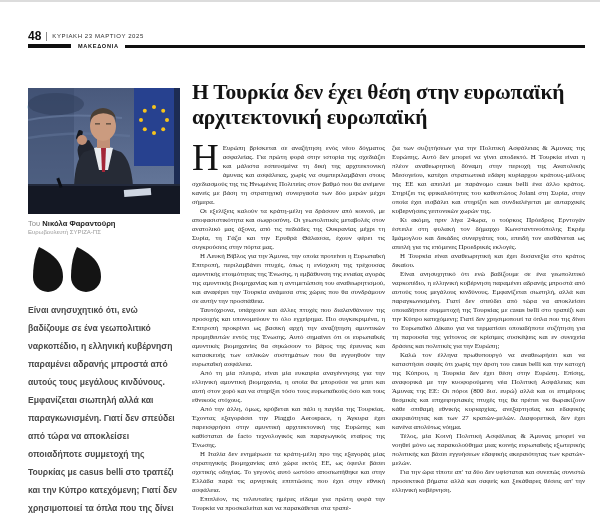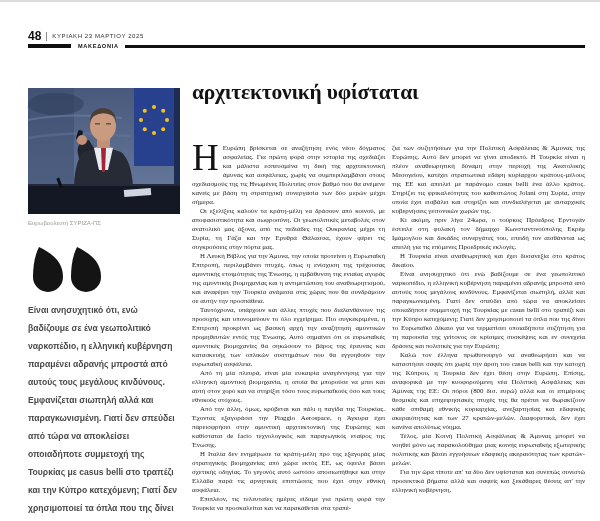--- a/index.html
+++ b/index.html
@@ -117,32 +117,37 @@
   </g>
   <g>
     <rect x="0" y="96" width="152" height="4" fill="#232a3c"></rect>
     <rect x="0" y="98" width="152" height="28" fill="#141824"></rect>
     <rect x="96" y="101" width="27" height="7" fill="#cfd6e2" transform="rotate(-4 109 104)"></rect>
     <rect x="30" y="90" width="3" height="10" fill="#0c0f16" transform="rotate(-20 31 95)"></rect>
   </g>
 </svg>
 
 <div class="byline">
+  <div class="byline-l1">
+    <span>Του</span>
+    <span class="author">Νικόλα Φαραντούρη</span>
+  </div>
   <div class="byline-l2">Ευρωβουλευτή ΣΥΡΙΖΑ-ΠΣ</div>
 </div>
 
 <svg class="quote-icon" width="80" height="46" viewBox="0 0 80 46" aria-hidden="true">
   <path d="M10 0 C24 7 34 15 34 30 A 15 15 0 1 1 4 30 C4 18 6 8 10 0 Z" fill="#141414"></path>
   <path d="M48 0 C62 7 72 15 72 30 A 15 15 0 1 1 42 30 C42 18 44 8 48 0 Z" fill="#141414"></path>
 </svg>
 
 <div class="pullquote">Είναι ανησυχητικό ότι, ενώ βαδίζουμε σε ένα γεωπολιτικό ναρκοπέδιο, η ελληνική κυβέρνηση παραμένει αδρανής μπροστά από αυτούς τους μεγάλους κινδύνους. Εμφανίζεται σιωπηλή αλλά και παραγκωνισμένη. Γιατί δεν σπεύδει από τώρα να αποκλείσει οποιαδήποτε συμμετοχή της Τουρκίας με casus belli στο τραπέζι και την Κύπρο κατεχόμενη; Γιατί δεν χρησιμοποιεί τα όπλα που της δίνει το Ευρωπαϊκό Δίκαιο για να τερματίσει οποιαδήποτε συζήτηση για τη παρουσία της γείτονος σε κρίσιμες συσκέψεις και εν συνεχεία δράσεις και πολιτικές για την Ευρώπη;</div>
 
 <h1 class="headline" style="margin:0;">
-  <span style="display:block">αρχιτεκτονική υφίσταται</span>
+  <span style="display:block">Η Τουρκία δεν έχει θέση στην ευρωπαϊκή</span>
+  <span style="display:block">αρχιτεκτονική ευρωπαϊκή</span>
 </h1>
 
 <div class="bodycol col1">
   <p class="noindent"><span class="dropcap">Η</span><span>Ευρώπη βρίσκεται σε αναζήτηση ενός νέου δόγματος ασφαλείας. Για πρώτη φορά στην ιστορία της σχεδιάζει και μάλιστα εσπευσμένα τη δική της αρχιτεκτονική άμυνας και ασφάλειας, χωρίς να συμπεριλαμβάνει στους σχεδιασμούς της τις Ηνωμένες Πολιτείες στον βαθμό που θα ανέμενε κανείς με βάση τη στρατηγική συνεργασία των δύο μερών μέχρι σήμερα.</span></p>
   <p>Οι εξελίξεις καλούν τα κράτη-μέλη να δράσουν από κοινού, με αποφασιστικότητα και σωφροσύνη. Οι γεωπολιτικές μεταβολές στον ανατολικό μας άξονα, από τις πεδιάδες της Ουκρανίας μέχρι τη Συρία, τη Γάζα και την Ερυθρά Θάλασσα, έχουν φέρει τις συγκρούσεις στην πόρτα μας.</p>
   <p>Η Λευκή Βίβλος για την Άμυνα, την οποία προτείνει η Ευρωπαϊκή Επιτροπή, περιλαμβάνει πτυχές, όπως η ενίσχυση της τρέχουσας αμυντικής ετοιμότητας της Ένωσης, η εμβάθυνση της ενιαίας αγοράς της αμυντικής βιομηχανίας και η αντιμετώπιση του αναθεωρητισμού, και αναφέρει την Τουρκία ανάμεσα στις χώρες που θα συνδράμουν σε αυτήν την προσπάθεια.</p>
   <p>Ταυτόχρονα, υπάρχουν και άλλες πτυχές που διαλανθάνουν της προσοχής και υπονομεύουν το όλο εγχείρημα. Πιο συγκεκριμένα, η Επιτροπή προκρίνει ως βασική αρχή την αναζήτηση αμυντικών προμηθευτών εντός της Ένωσης. Αυτό σημαίνει ότι οι ευρωπαϊκές αμυντικές βιομηχανίες θα σηκώσουν το βάρος της έρευνας και κατασκευής των οπλικών συστημάτων που θα εγγυηθούν την ευρωπαϊκή ασφάλεια.</p>
   <p>Από τη μία πλευρά, είναι μία ευκαιρία αναγέννησης για την ελληνική αμυντική βιομηχανία, η οποία θα μπορούσε να μπει και αυτή στον χορό και να στηρίξει τόσο τους ευρωπαϊκούς όσο και τους εθνικούς στόχους.</p>
   <p>Από την άλλη, όμως, κρύβεται και πάλι η παγίδα της Τουρκίας. Έχοντας εξαγοράσει την Piaggio Aerospace, η Άγκυρα έχει παρεισφρήσει στην αμυντική αρχιτεκτονική της Ευρώπης και καθίσταται de facto τεχνολογικός και παραγωγικός εταίρος της Ένωσης.</p>
   <p>Η Ιταλία δεν ενημέρωσε τα κράτη-μέλη προ της εξαγοράς μίας στρατηγικής βιομηχανίας από χώρα εκτός ΕΕ, ως όφειλε βάσει σχετικής οδηγίας. Το γεγονός αυτό ωστόσο αποσιωπήθηκε και στην Ελλάδα παρά τις αρνητικές επιπτώσεις που έχει στην εθνική ασφάλεια.</p>

